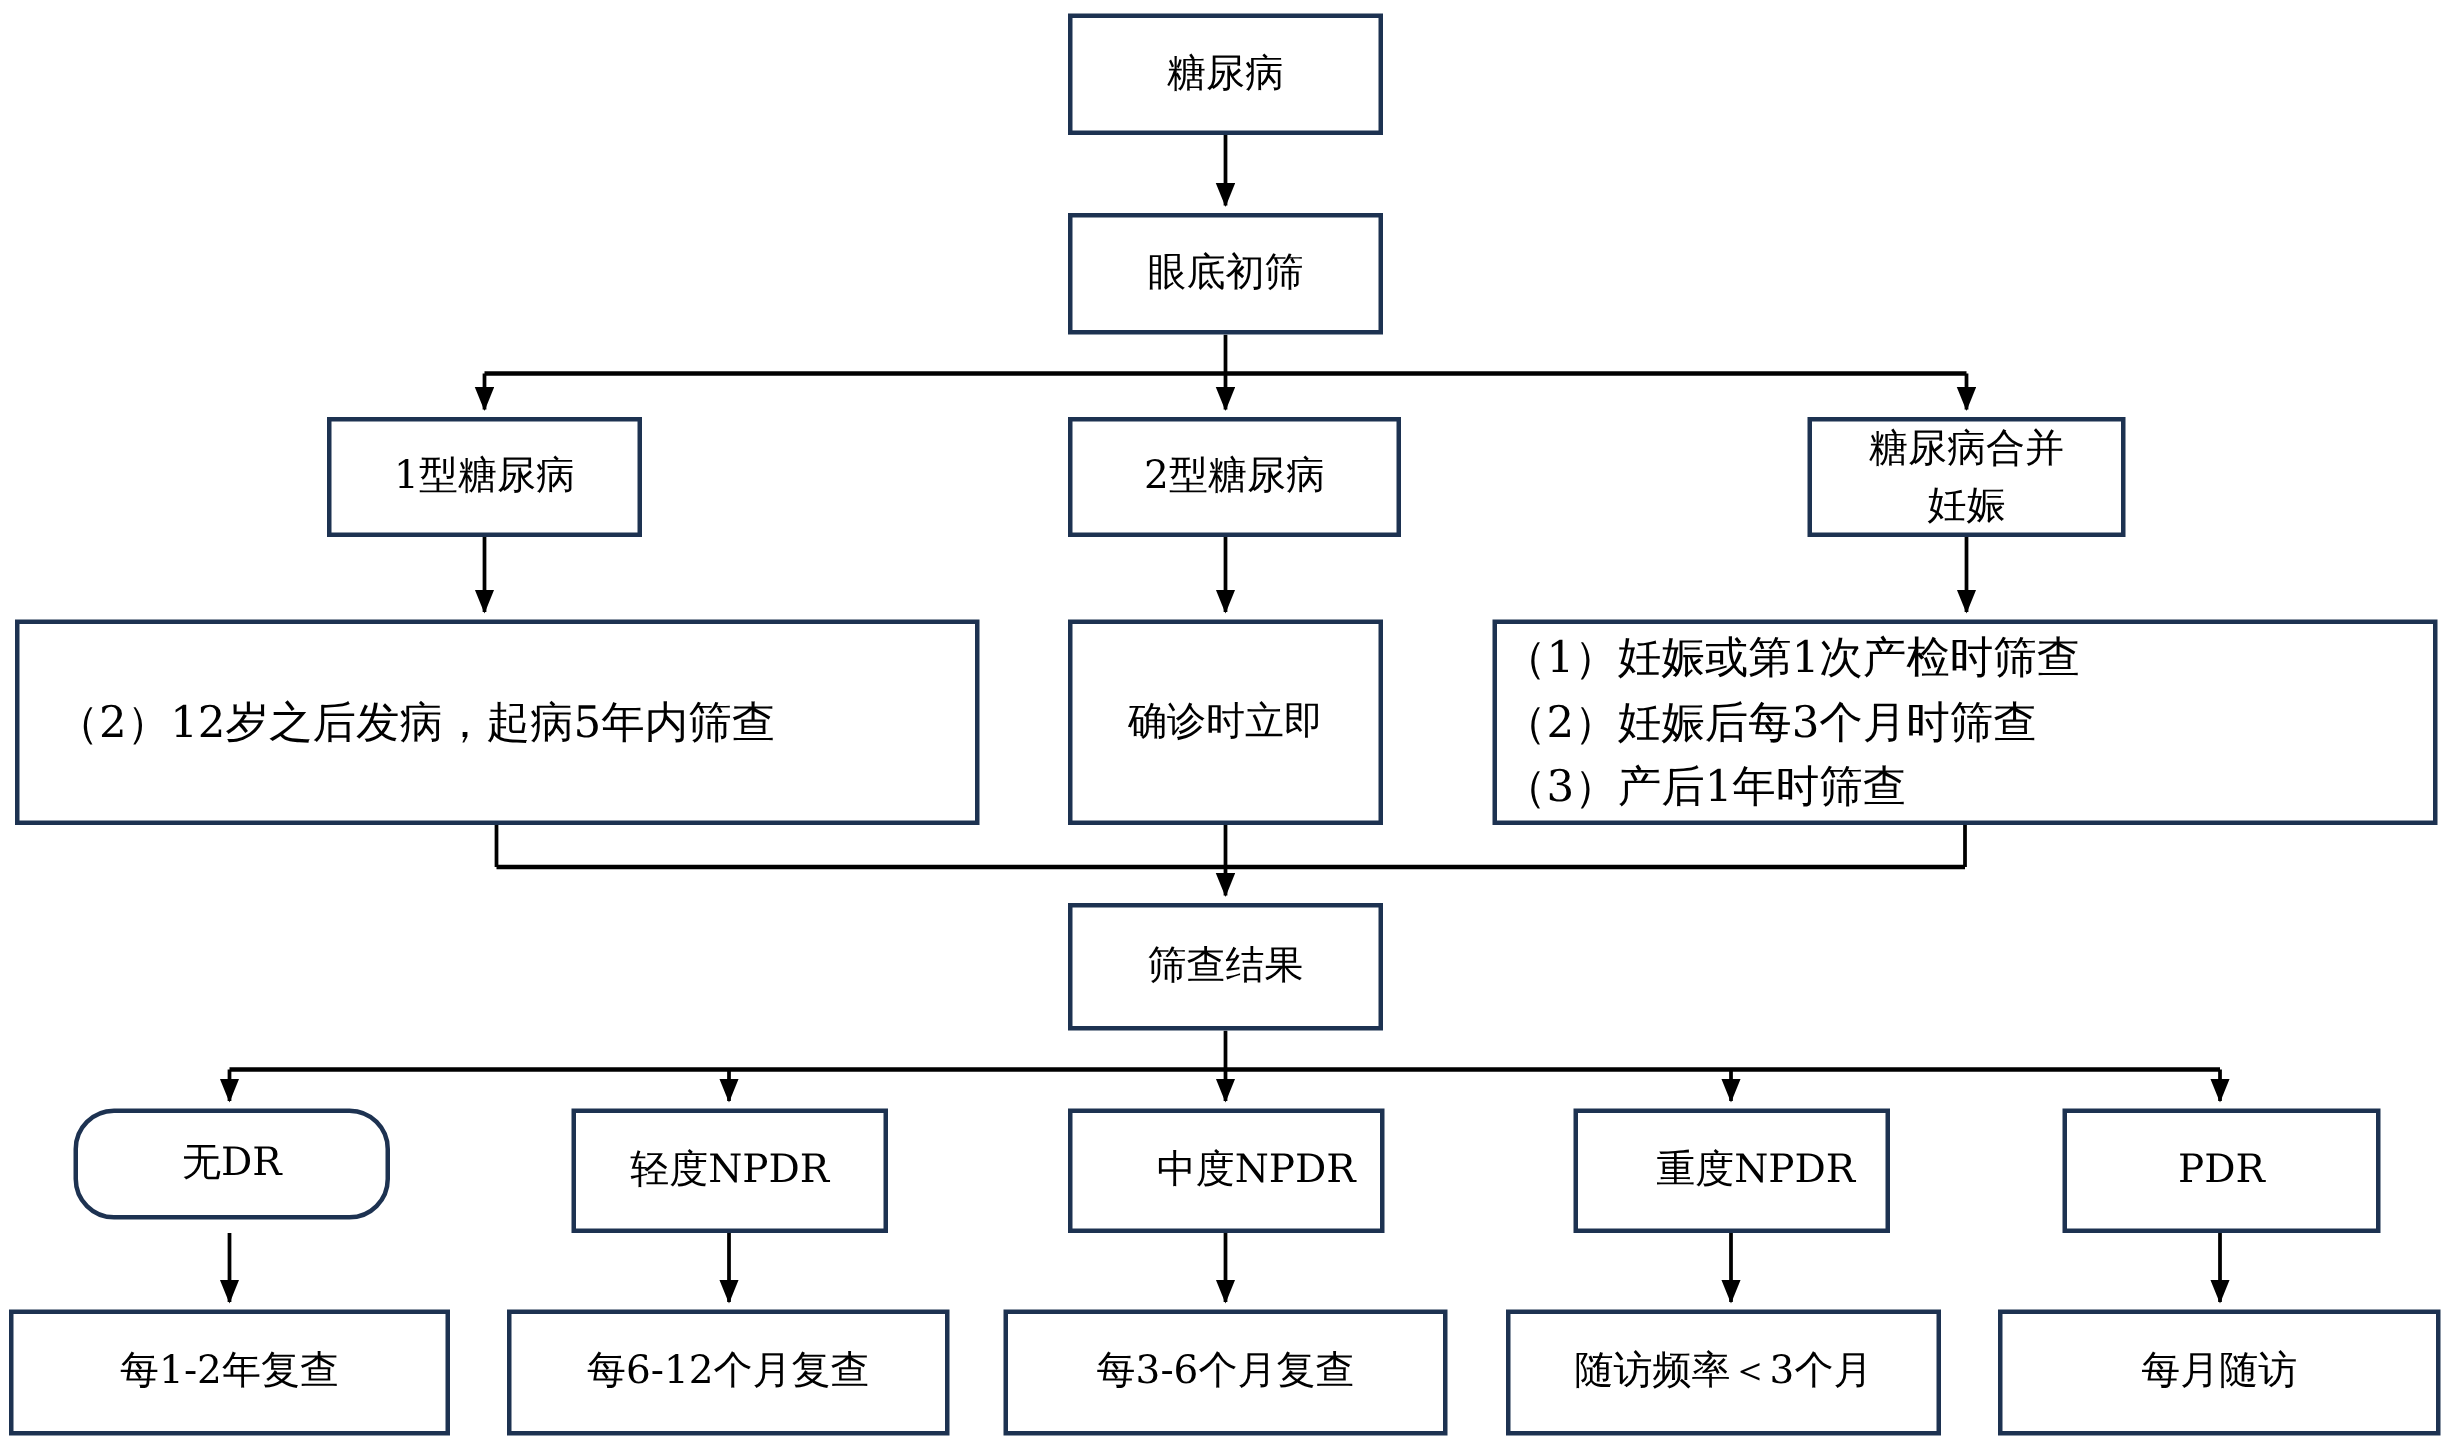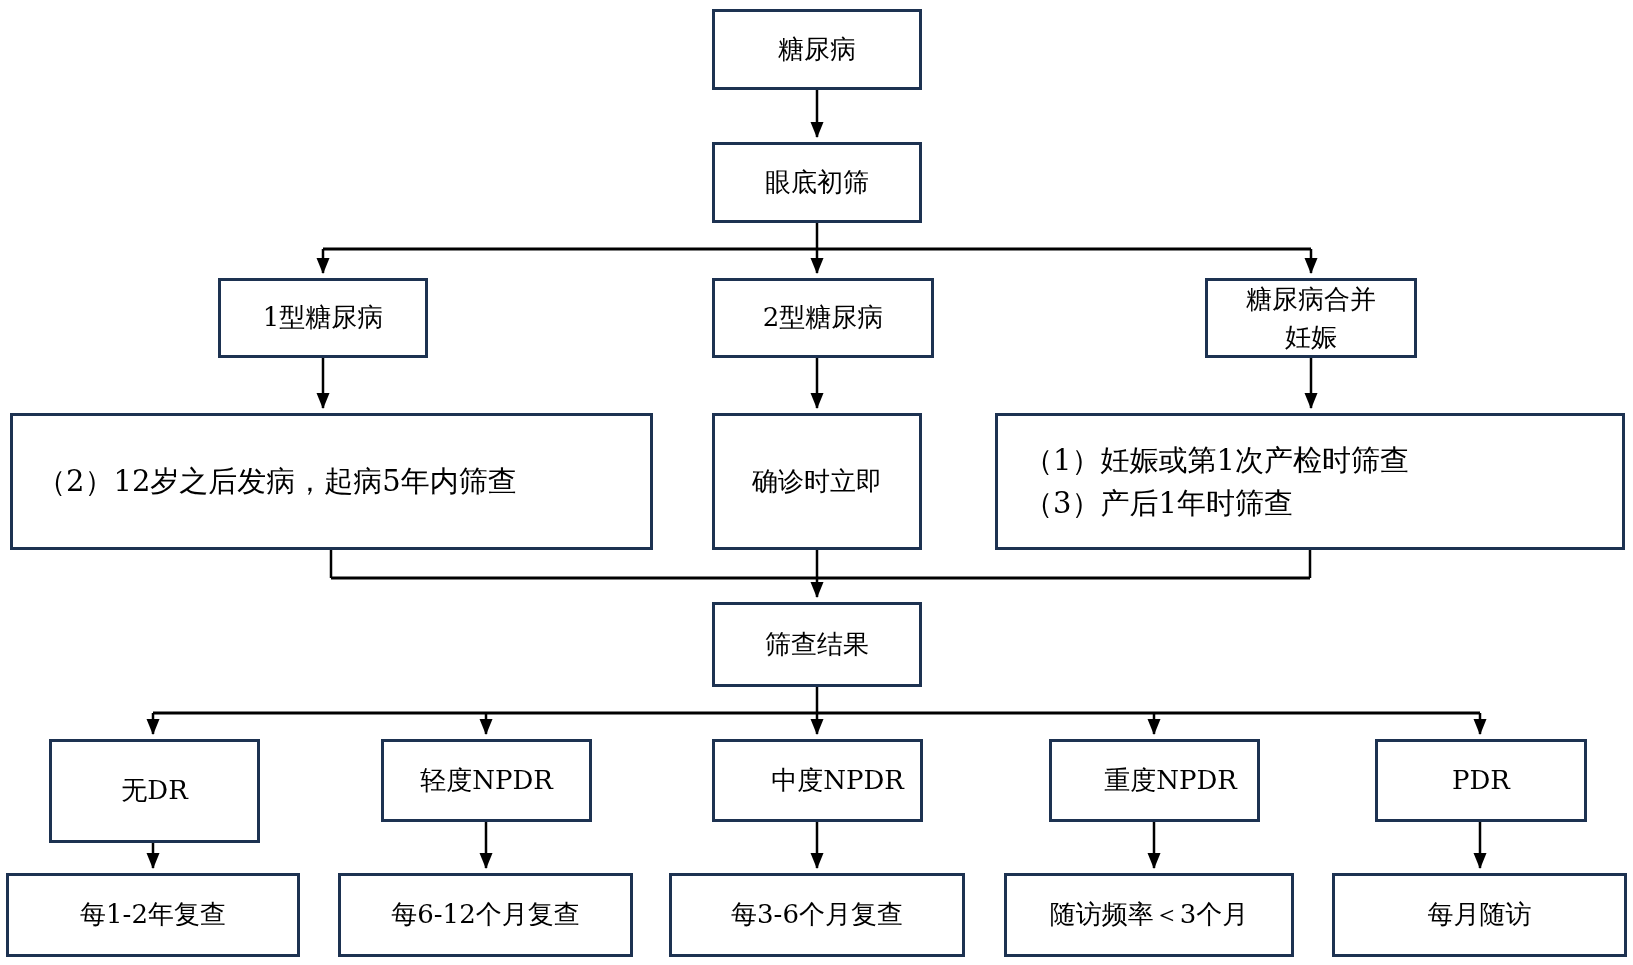--- a/index.html
+++ b/index.html
@@ -94,30 +94,31 @@
   </div>
 
   <div class="node multi" style="left:10px;top:413px;width:643px;height:137px;">
     <span class="ln">（2）12岁之后发病，起病5年内筛查</span>
   </div>
 
   <div class="node" style="left:712px;top:413px;width:210px;height:137px;">
       <span class="ln">确诊时立即</span>
     </div>
 
-  <div class="node multi" style="left:995px;top:413px;width:630px;height:137px;padding-left:26px;">
+  <div class="node multi" style="left:995px;top:413px;width:630px;height:137px;padding-left:4px;">
     <span class="ln">（1）妊娠或第1次产检时筛查</span>
+    <span class="ln">（2）妊娠后每3个月时筛查</span>
     <span class="ln">（3）产后1年时筛查</span>
   </div>
 
   <div class="node" style="left:712px;top:602px;width:210px;height:85px;">
       <span class="ln">筛查结果</span>
     </div>
 
-  <div class="node" style="left:49px;top:739px;width:211px;height:104px;">
+  <div class="node" style="left:49px;top:739px;width:211px;height:74px;border-radius:27px;">
       <span class="ln">无DR</span>
     </div>
 
   <div class="node" style="left:381px;top:739px;width:211px;height:83px;">
       <span class="ln">轻度NPDR</span>
     </div>
 
   <div class="node" style="left:712px;top:739px;width:211px;height:83px;padding-left:40px;">
       <span class="ln">中度NPDR</span>
     </div>

